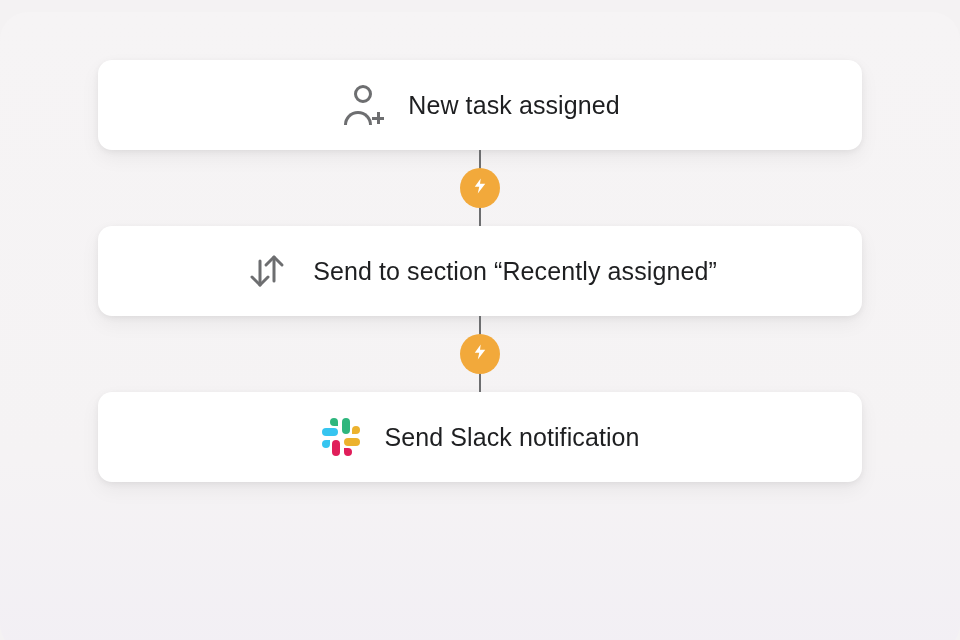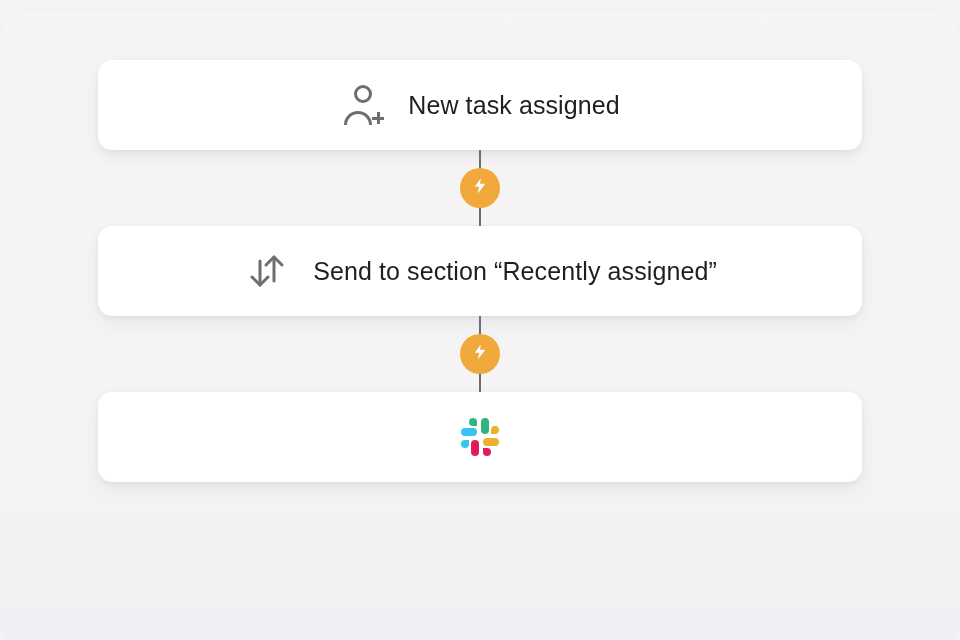--- a/index.html
+++ b/index.html
@@ -160,15 +160,16 @@
           <path d="M2 28 a4 4 0 0 0 8 0 v-4 h-4 a4 4 0 0 0 -4 4 z" fill="#36c5f0"></path>
 
           <rect x="12" y="24" width="8" height="16" rx="4" fill="#e01e5a"></rect>
           <path d="M28 40 a4 4 0 0 0 0 -8 h-4 v4 a4 4 0 0 0 4 4 z" fill="#e01e5a"></path>
 
           <rect x="24" y="22" width="16" height="8" rx="4" fill="#ecb22e"></rect>
           <path d="M40 14 a4 4 0 0 0 -8 0 v4 h4 a4 4 0 0 0 4 -4 z" fill="#ecb22e"></path>
         </g>
       </svg>
     </span>
+    <span class="step-label">Send Slack notification</span>
   </div>
 
 </div>
 
 </body></html>

